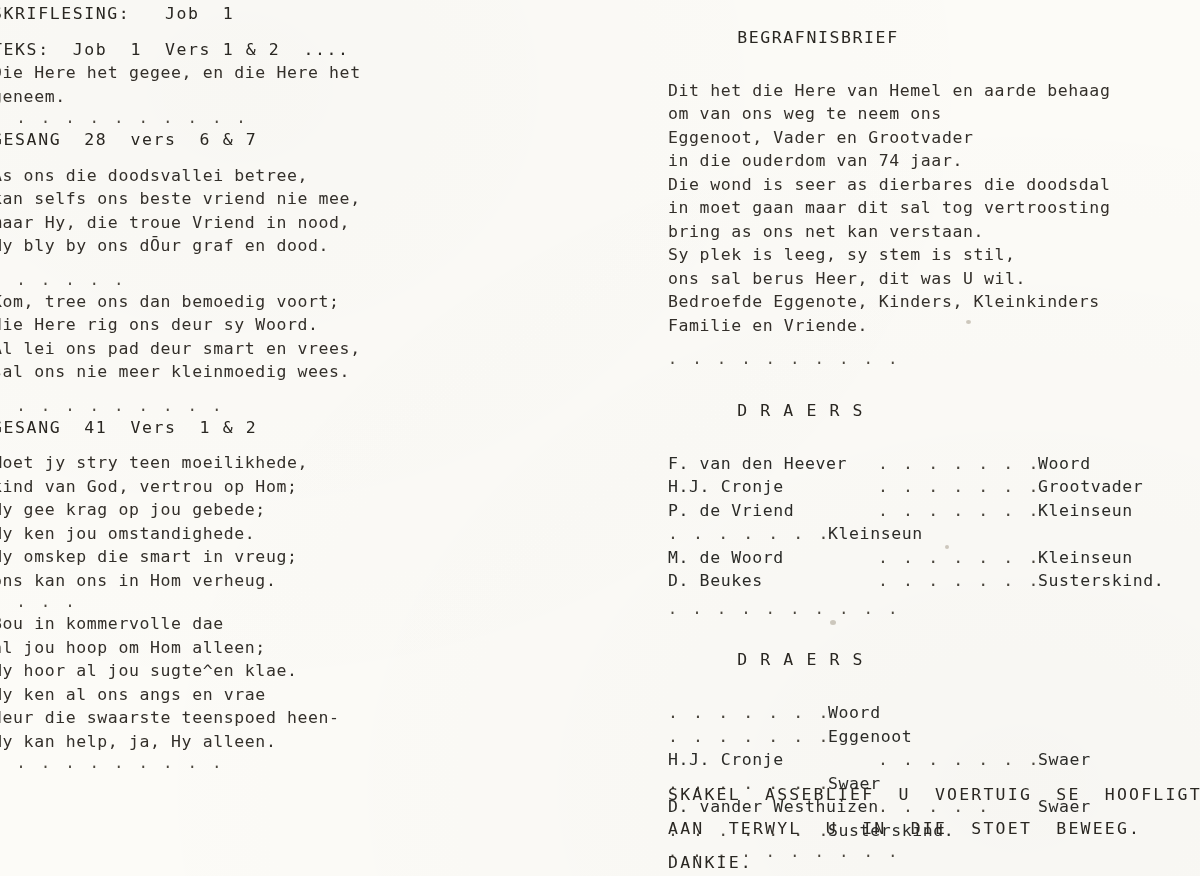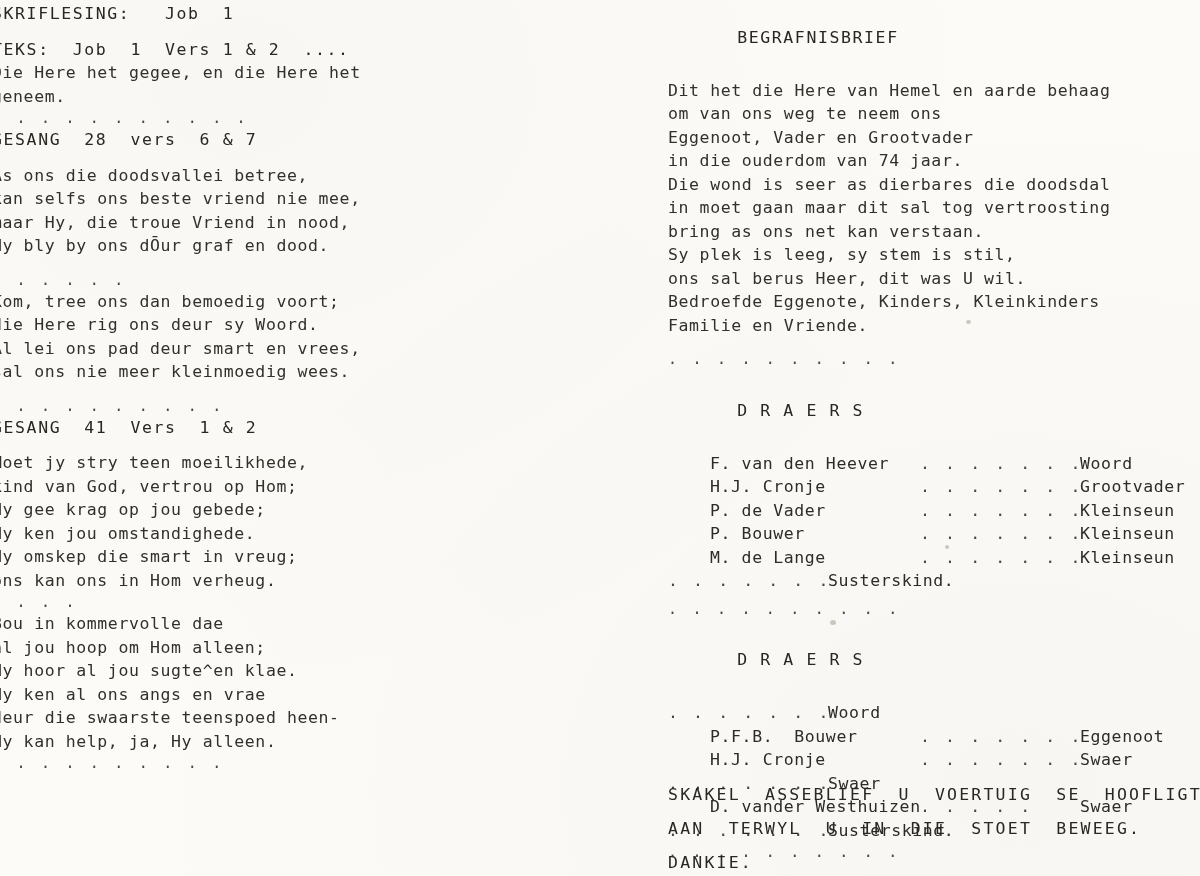--- a/index.html
+++ b/index.html
@@ -57,21 +57,21 @@
     color: #4b463d;
     white-space: pre;
   }
   .drawer-row {
     display: flex;
     font-size: 16.5px;
     line-height: 23.5px;
     letter-spacing: 0.6px;
     white-space: pre;
   }
-  .drawer-name { width: 210px; margin-left: 42px; }
+  .drawer-name { width: 210px; }
   .drawer-dots {
     width: 160px;
     letter-spacing: 2.6px;
     color: #4b463d;
     overflow: hidden;
   }
   .drawer-rel { }
   .footer {
     position: absolute;
     left: 668px;
@@ -159,35 +159,35 @@
     <div class="blockgap"></div>
     <div class="dots">. . . . . . . . . .</div>
     <div class="smallgap"></div>
     <div class="line heading">
       <span class="underline">D R A E R S</span>
     </div>
     <div class="smallgap"></div>
     <div id="bearers1">
         <div class="drawer-row"><span class="drawer-name">F. van den Heever</span><span class="drawer-dots">. . . . . . . .</span><span class="drawer-rel">Woord</span></div>
         <div class="drawer-row"><span class="drawer-name">H.J. Cronje</span><span class="drawer-dots">. . . . . . . . . . . . .</span><span class="drawer-rel">Grootvader</span></div>
-        <div class="drawer-row"><span class="drawer-name">P. de Vader</span><span class="drawer-dots">. . . . . . . . . . . . .</span><span class="drawer-rel">Kleinseun</span></div>
-        <div class="drawer-row"><span class="drawer-name">P. Bouwer</span><span class="drawer-dots">. . . . . . . . . . . . . .</span><span class="drawer-rel">Kleinseun</span></div>
-        <div class="drawer-row"><span class="drawer-name">M. de Lange</span><span class="drawer-dots">. . . . . . . . . . . . .</span><span class="drawer-rel">Kleinseun</span></div>
-        <div class="drawer-row"><span class="drawer-dots">. . . . . . . . . . . . . .</span><span class="drawer-rel">Susterskind.</span></div>
+        <div class="drawer-row"><span class="drawer-name">P. de Vriend</span><span class="drawer-dots">. . . . . . . . . . . . .</span><span class="drawer-rel">Kleinseun</span></div>
+        <div class="drawer-row"><span class="drawer-dots">. . . . . . . . . . . . . .</span><span class="drawer-rel">Kleinseun</span></div>
+        <div class="drawer-row"><span class="drawer-name">M. de Woord</span><span class="drawer-dots">. . . . . . . . . . . . .</span><span class="drawer-rel">Kleinseun</span></div>
+        <div class="drawer-row"><span class="drawer-name">D. Beukes</span><span class="drawer-dots">. . . . . . . . . . . . . .</span><span class="drawer-rel">Susterskind.</span></div>
       </div>
     <div class="smallgap"></div>
     <div class="dots">. . . . . . . . . .</div>
     <div class="smallgap"></div>
     <div class="line heading">
       <span class="underline">D R A E R S</span>
     </div>
     <div class="smallgap"></div>
     <div id="bearers2">
         <div class="drawer-row"><span class="drawer-dots">. . . . . . . . . . .</span><span class="drawer-rel">Woord</span></div>
-        <div class="drawer-row"><span class="drawer-name">P.F.B.  Bouwer</span><span class="drawer-dots">. . . . . . . . .</span><span class="drawer-rel">Eggenoot</span></div>
+        <div class="drawer-row"><span class="drawer-dots">. . . . . . . . .</span><span class="drawer-rel">Eggenoot</span></div>
         <div class="drawer-row"><span class="drawer-name">H.J. Cronje</span><span class="drawer-dots">. . . . . . . . . . . .</span><span class="drawer-rel">Swaer</span></div>
         <div class="drawer-row"><span class="drawer-dots">. . . . . . . . . .</span><span class="drawer-rel">Swaer</span></div>
         <div class="drawer-row"><span class="drawer-name">D. vander Westhuizen</span><span class="drawer-dots">. . . . .</span><span class="drawer-rel">Swaer</span></div>
         <div class="drawer-row"><span class="drawer-dots">. . . . . . . . . . . . .</span><span class="drawer-rel">Susterskind.</span></div>
       </div>
     <div class="dots">. . . . . . . . . .</div>
   </div>
 
   <div class="footer" id="footer">
       <div class="line heading">SKAKEL  ASSEBLIEF  U  VOERTUIG  SE  HOOFLIGTE</div>

